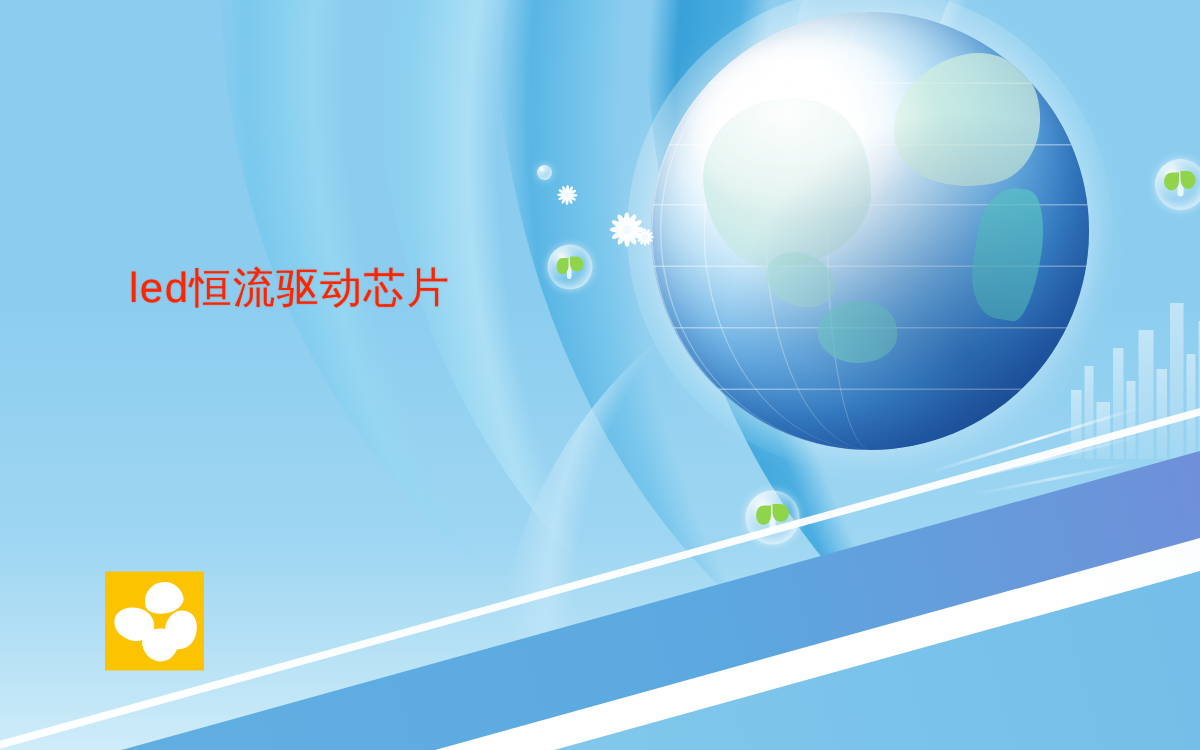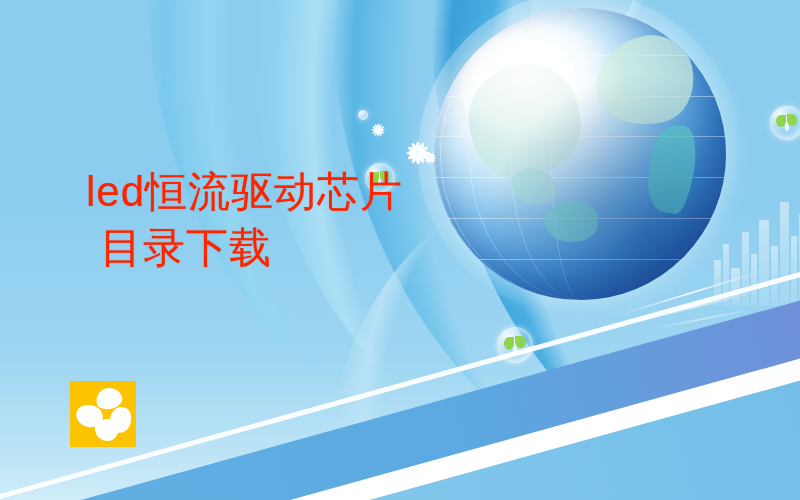--- a/index.html
+++ b/index.html
@@ -71,21 +71,21 @@
 
   
   .daisy{position:absolute;}
   .petal{position:absolute;left:50%;top:50%;background:#ffffff;border-radius:50%;transform-origin:50% 0%;opacity:.95;}
 
   
   .dband{position:absolute;transform-origin:0 0;}
 
   
   #headline{position:absolute;left:86px;top:164px;width:330px;z-index:40;}
-  #headline .line{color:#fb2600;font-size:42px;line-height:56px;letter-spacing:1px;
+  #headline .line{color:#fb2600;font-size:28px;line-height:56px;letter-spacing:1px;
     text-shadow:0 0 1px rgba(251,38,0,.6);white-space:nowrap;}
   #headline .line2{padding-left:14px;}
 
   
   #logo{position:absolute;left:70px;top:381px;display:flex;align-items:center;z-index:40;}
   #logo-mark{position:relative;width:66px;height:66px;background:#fcc300;flex:0 0 auto;}
   .leaf{position:absolute;background:#ffffff;}
   #logo-text{margin-left:12px;}
   #logo-name{font-size:38px;font-weight:bold;color:#173a72;letter-spacing:-0.5px;line-height:40px;
     display:flex;align-items:flex-start;}
@@ -219,21 +219,20 @@
               background:linear-gradient(90deg,#62b0e2 0%,#5ba9e0 45%,#6f8fd8 78%,#7b85cf 100%);transform:rotate(-15.5deg);"></div>
   <div class="dband" style="left:-20px;top:586px;width:1100px;height:22px;
               background:linear-gradient(90deg,#ffffff 0%,#ffffff 70%,#f2f7fb 100%);transform:rotate(-15.5deg);"></div>
   <div class="dband" style="left:120px;top:606px;width:980px;height:20px;
               background:linear-gradient(90deg,rgba(255,255,255,0) 0%,rgba(150,190,205,.55) 28%,#4f7f92 62%,#3c6b7e 100%);transform:rotate(-15.5deg);"></div>
   <div class="dband" style="left:-20px;top:608px;width:1100px;height:120px;
               background:linear-gradient(90deg,#8fd0ef 0%,#79c2ea 60%,#6fb8e6 100%);transform:rotate(-15.5deg);"></div>
 
   <div id="headline">
     <div class="line line1">led恒流驱动芯片</div>
-    <div class="line line2">目录下载</div>
   </div>
 
   <div id="logo">
     <div id="logo-mark">
       <div class="leaf" style="left:26px;top:7px;width:26px;height:21px;border-radius:50% 50% 46% 54%/62% 62% 38% 38%;transform:rotate(-14deg);"></div>
       <div class="leaf" style="left:40px;top:26px;width:21px;height:26px;border-radius:50% 46% 54% 50%/50% 50% 50% 50%;transform:rotate(12deg);"></div>
       <div class="leaf" style="left:6px;top:24px;width:27px;height:22px;border-radius:54% 46% 50% 50%/50% 50% 50% 50%;transform:rotate(18deg);"></div>
       <div class="leaf" style="left:25px;top:38px;width:24px;height:22px;border-radius:46% 54% 50% 50%/40% 40% 60% 60%;transform:rotate(-8deg);"></div>
     </div>
     <div id="logo-text">

